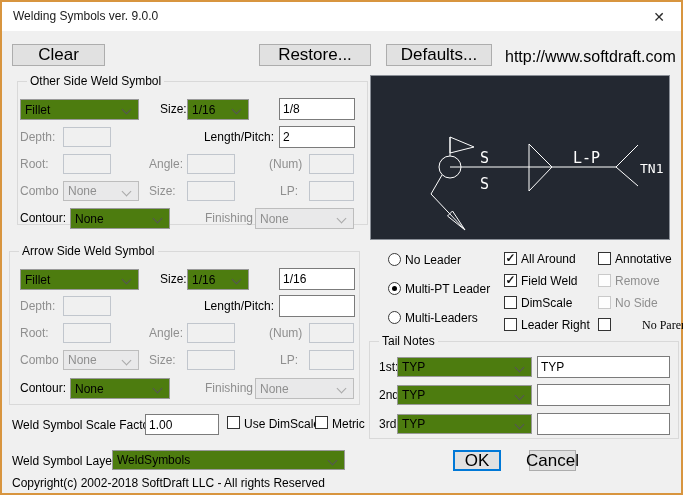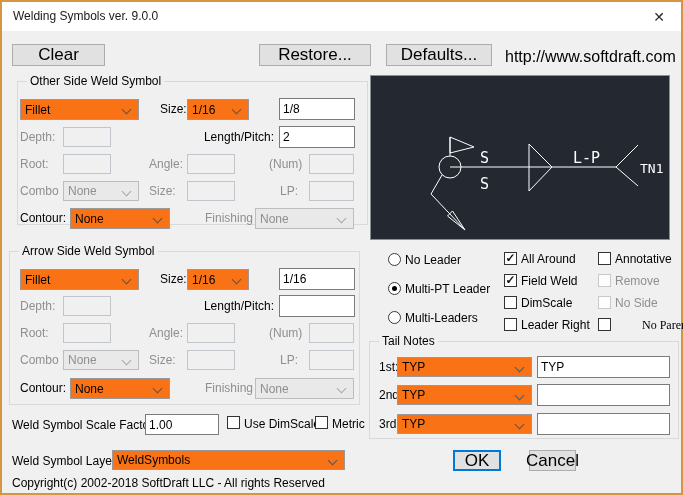--- a/index.html
+++ b/index.html
@@ -9,21 +9,21 @@
   .titlebar{position:absolute;left:0;top:0;right:0;height:29px;background:#ffffff;}
   .title{position:absolute;left:11px;top:7px;font-size:12px;color:#1a1a1a;white-space:nowrap;}
   .close{position:absolute;right:11px;top:4px;width:22px;height:22px;display:flex;align-items:center;justify-content:center;font-size:14px;color:#2b2b2b;cursor:default;}
   .lbl{position:absolute;font-size:12px;color:#000;white-space:nowrap;}
   .lbl.dis{color:#8f8f8f;}
   .lbl.r{text-align:right;}
   .btn{position:absolute;background:#e1e1e1;border:1px solid #adadad;box-sizing:border-box;font-size:17px;color:#000;display:flex;align-items:center;justify-content:center;white-space:nowrap;}
   .btn.ok{border:2px solid #0078d7;}
   .tfield{position:absolute;background:#ffffff;border:1px solid #7b7b7b;box-sizing:border-box;font-family:"Liberation Sans",sans-serif;font-size:12px;color:#000;padding:0 3px;margin:0;outline:none;}
   .dfield{position:absolute;background:transparent;border:1px solid #c1c6cd;box-sizing:border-box;}
-  .combo{position:absolute;background:#f97316;border:1px solid #999;box-sizing:border-box;font-size:12px;color:#000;display:flex;align-items:center;padding-left:4px;white-space:nowrap;overflow:hidden;}
+  .combo{position:absolute;background:#4d7c0f;border:1px solid #999;box-sizing:border-box;font-size:12px;color:#000;display:flex;align-items:center;padding-left:4px;white-space:nowrap;overflow:hidden;}
   .combo::after{content:"";position:absolute;right:8px;top:6px;width:6px;height:6px;border-right:1px solid #565656;border-bottom:1px solid #565656;transform:rotate(45deg);}
   .combo.dis{color:#8f8f8f;border-color:#bdbdbd;background:#e9e9ea;}
   .combo.dis::after{border-color:#a9a9a9;}
   .group{position:absolute;border:1px solid #d9d9d9;box-sizing:border-box;}
   .gtitle{position:absolute;top:-8px;left:9px;background:#f0f0f0;padding:0 3px;font-size:12px;color:#000;white-space:nowrap;}
   .cb{position:absolute;width:13px;height:13px;background:#fff;border:1px solid #333;box-sizing:border-box;}
   .cb.checked::after{content:"✓";position:absolute;left:0.5px;top:-2.5px;font-size:12px;font-weight:bold;color:#111;}
   .cb.dis{border-color:#c9c9c9;background:#fdfdfd;}
   .radio{position:absolute;width:13px;height:13px;border-radius:50%;background:#fff;border:1px solid #3a3a3a;box-sizing:border-box;}
   .radio.sel::after{content:"";position:absolute;left:3px;top:3px;width:5px;height:5px;border-radius:50%;background:#000;}

